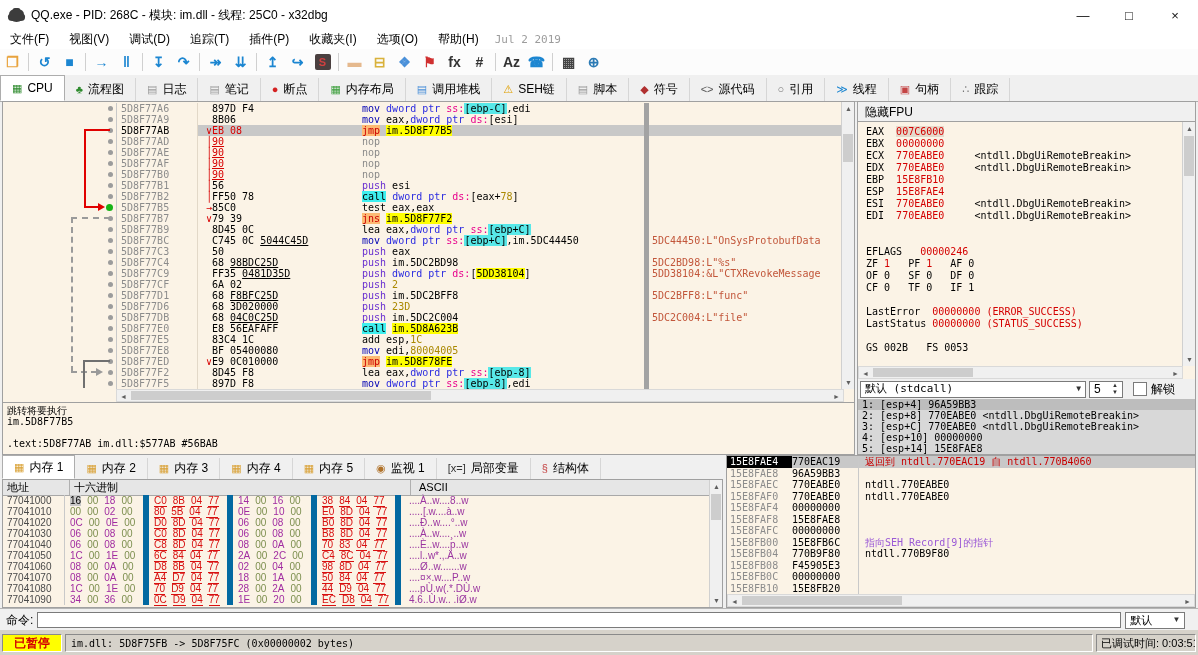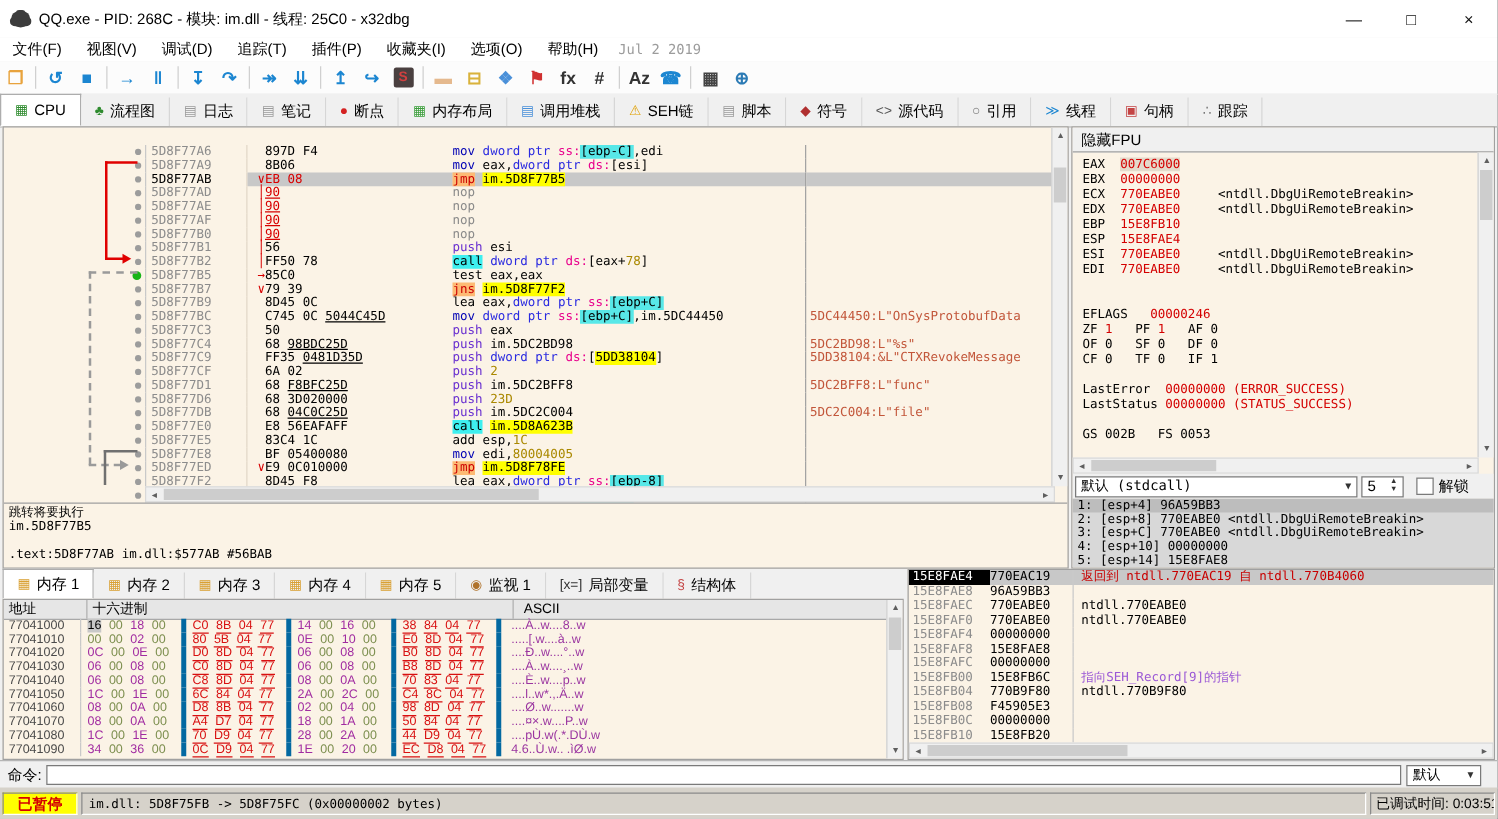--- a/index.html
+++ b/index.html
@@ -24,30 +24,30 @@
   
   .tabbar{position:absolute;left:0;top:75px;width:1198px;height:26px;background:#F0F0F0;display:flex;align-items:flex-end;border-bottom:1px solid #ADADAD}
   .tab{height:23px;display:flex;align-items:center;padding:0 11px;border-right:1px solid #D6D6D6;background:#F0F0F0}
   .tab.sel{background:#FFF;border:1px solid #ADADAD;border-bottom:1px solid #FFF;height:24px}
   .tab-ic{font-size:11px;margin-right:5px;line-height:11px}
   .tab-lb{white-space:nowrap}
   
   .panel{position:absolute;background:#FBF3E6;border:1px solid #A0A0A0;box-sizing:border-box;overflow:hidden}
   
   #disasm{left:2px;top:101px;width:853px;height:354px}
-  #drows{position:absolute;left:0;top:14px;width:851px;font-family:"DejaVu Sans Mono",monospace;font-size:10px}
+  #drows{position:absolute;left:0;top:1px;width:851px;font-family:"DejaVu Sans Mono",monospace;font-size:10px}
   .drow{display:flex;height:11px;line-height:11px;white-space:pre}
   .dgut{width:113px;position:relative;flex:none;border-right:1px solid #C9C9C9}
   .dot{position:absolute;left:105px;top:3px;width:5px;height:5px;border-radius:50%;background:#9C9C9C}
   .dot.green{left:103px;top:2px;width:7px;height:7px;background:#17B417}
   .daddr{width:76px;flex:none;color:#8C8C8C;padding-left:4px;border-right:1px solid #E2D8C8}
   .dsel .daddr{color:#000}
   .dpre{width:14px;flex:none;text-align:right}
   .dbytes{width:150px;flex:none}
-  .dinstr{width:282px;flex:none;border-right:1px solid #a3a3a3}
+  .dinstr{width:282px;flex:none;border-right:5px solid #a3a3a3}
   .dcomm{flex:1;color:#C2563A;overflow:hidden;padding-left:3px}
   .dsel .dpre,.dsel .dbytes,.dsel .dinstr,.dsel .dcomm{background:#C8C8C8}
   .nb{color:#0000B4}.vp{color:#6A31D0}.bl{color:#2B2BE0}.mg{color:#E8008C}
   .au{color:#AA8800}.gy{color:#8A8A8A}
   .jy{color:#CC0000;background:#fdba74}.cy{background:#3EEFEF}.ty{background:#FFFF00}
   .ch{background:#58E8E8}.rd{color:#D80000}.ru{color:#D80000;text-decoration:underline}
   .un{text-decoration:underline}
   
   .jmp{position:absolute;pointer-events:none}
   .solid-red{background:#E00000}
@@ -94,21 +94,21 @@
   
   #memory{left:2px;top:479px;width:721px;height:129px}
   #mhead{position:absolute;left:0;top:0;width:719px;height:15px;background:#E6E6E6;border-bottom:1px solid #A8A8A8;display:flex;
          font-size:11px;line-height:14px}
   .mh-addr{width:62px;padding-left:4px;border-right:1px solid #B0B0B0}
   .mh-hex{width:336px;padding-left:4px;border-right:1px solid #B0B0B0}
   .mh-asc{padding-left:8px}
   #mrows{position:absolute;left:0;top:15px;width:719px;font-family:Liberation Sans, sans-serif;font-size:10px}
   .mrow{display:flex;height:11px;line-height:11px;white-space:pre}
   .maddr{width:62px;flex:none;padding-left:4px;color:#4A4A4A;border-right:1px solid #C9C9C9;box-sizing:border-box}
-  .mgrp{width:84px;flex:none;padding-left:5px;border-right:4px solid #0369a1;box-sizing:border-box}
+  .mgrp{width:84px;flex:none;padding-left:5px;border-right:6px solid #0369a1;box-sizing:border-box}
   .mb{margin-right:6px}
   .mb.v{color:#A12CA1}.mb.z{color:#7D8F4F}
   .ptr .mb{color:#D81010;border-bottom:1px solid #D81010}
   .mb.cur{background:#C8C8C8;color:#000}
   .masc{padding-left:8px;color:#9A35A0}
   #mvscroll{position:absolute;right:0;top:0;width:12px;height:127px;background:#F0F0F0;border-left:1px solid #D0D0D0}
   
   #stack{left:726px;top:455px;width:470px;height:153px}
   #srows{position:absolute;left:0;top:0;width:468px;font-family:"DejaVu Sans Mono",monospace;font-size:10px}
   .srow{display:flex;height:11.5px;line-height:11.5px;white-space:pre}

